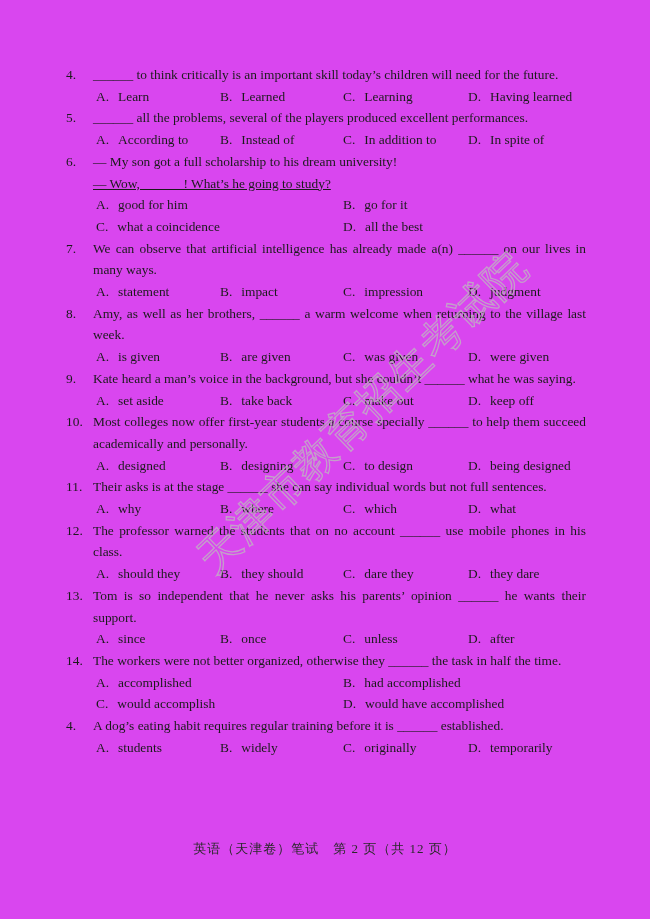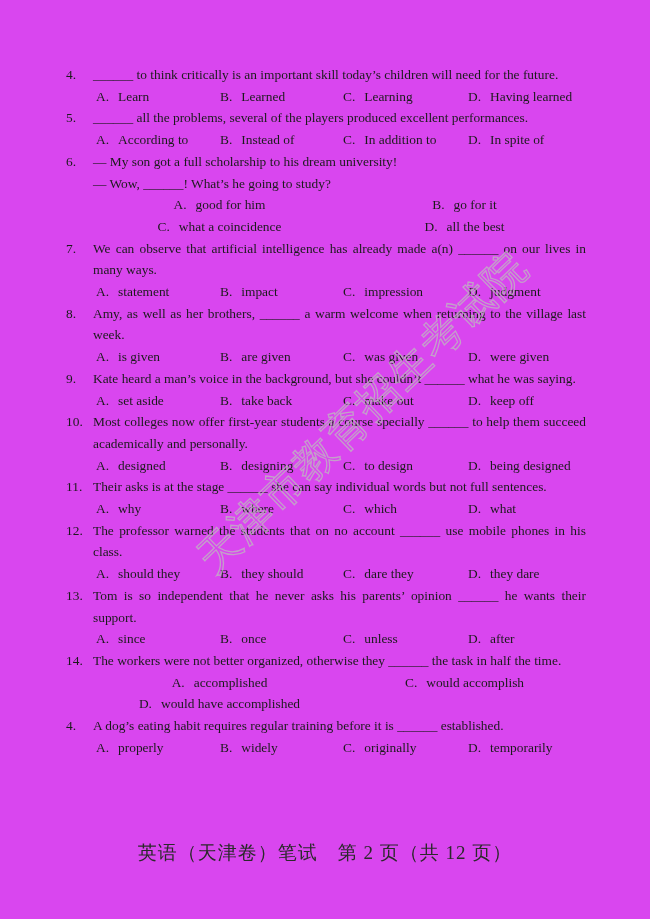--- a/index.html
+++ b/index.html
@@ -6,37 +6,37 @@
   body{
     width:650px;height:919px;background:#ffffff;position:relative;overflow:hidden;
     font-family:"Liberation Serif", serif;color:#1b1b1b;
   }
   .page{position:absolute;inset:0;background:#d946ef;}
   .content{
     position:absolute;left:66px;top:64px;width:520px;z-index:1;
     font-size:13.4px;line-height:21.7px;
   }
   .q-line{text-align:justify;padding-left:27px;text-indent:-27px;}
-  .q-line2{padding-left:27px;}
+  .q-line2{padding-left:27px;text-decoration:underline;}
   .q-num{display:inline-block;width:27px;text-indent:0;}
   .options{padding-left:30px;display:grid;}
   .opts4{grid-template-columns:124px 123px 125px auto;}
-  .opts2{grid-template-columns:247px auto;text-align:center;}
+  .opts2{grid-template-columns:247px auto;}
   .option{white-space:nowrap;}
   .opt-label{margin-right:9px;}
   .watermark{
     position:absolute;left:185px;top:545px;z-index:2;pointer-events:none;
     transform:rotate(-44deg);transform-origin:0 0;
     font-family:"Liberation Sans", sans-serif;
     font-size:42px;letter-spacing:2px;white-space:nowrap;
     color:transparent;-webkit-text-stroke:1.3px #bdbdbd;opacity:0.75;
   }
   .footer{
     position:absolute;left:0;right:0;top:840px;z-index:1;
-    text-align:center;font-size:19px;color:#2a2a2a;letter-spacing:1px;
+    text-align:center;font-size:13px;color:#2a2a2a;letter-spacing:1px;
   }
 </style>
 </head>
 <body>
 
 <div class="page">
 
   <div class="content">
 
     <div>
@@ -159,31 +159,32 @@
         <span class="option"><span class="opt-label">D.</span><span>after</span></span>
       </div>
     </div>
 
     <div>
       <div class="q-line">
         <span class="q-num">14.</span><span>The workers were not better organized, otherwise they ______ the task in half the time.</span>
       </div>
       <div class="options opts2">
         <span class="option"><span class="opt-label">A.</span><span>accomplished</span></span>
+        <span class="option"><span class="opt-label">B.</span><span>had accomplished</span></span>
         <span class="option"><span class="opt-label">C.</span><span>would accomplish</span></span>
         <span class="option"><span class="opt-label">D.</span><span>would have accomplished</span></span>
       </div>
     </div>
 
     <div>
       <div class="q-line">
         <span class="q-num">4.</span><span>A dog’s eating habit requires regular training before it is ______ established.</span>
       </div>
       <div class="options opts4">
-        <span class="option"><span class="opt-label">A.</span><span>properly</span></span>
+        <span class="option"><span class="opt-label">A.</span><span>students</span></span>
         <span class="option"><span class="opt-label">B.</span><span>widely</span></span>
         <span class="option"><span class="opt-label">C.</span><span>originally</span></span>
         <span class="option"><span class="opt-label">D.</span><span>temporarily</span></span>
       </div>
     </div>
 
   </div>
 
   <div class="watermark">天津市教育招生考试院</div>
 

